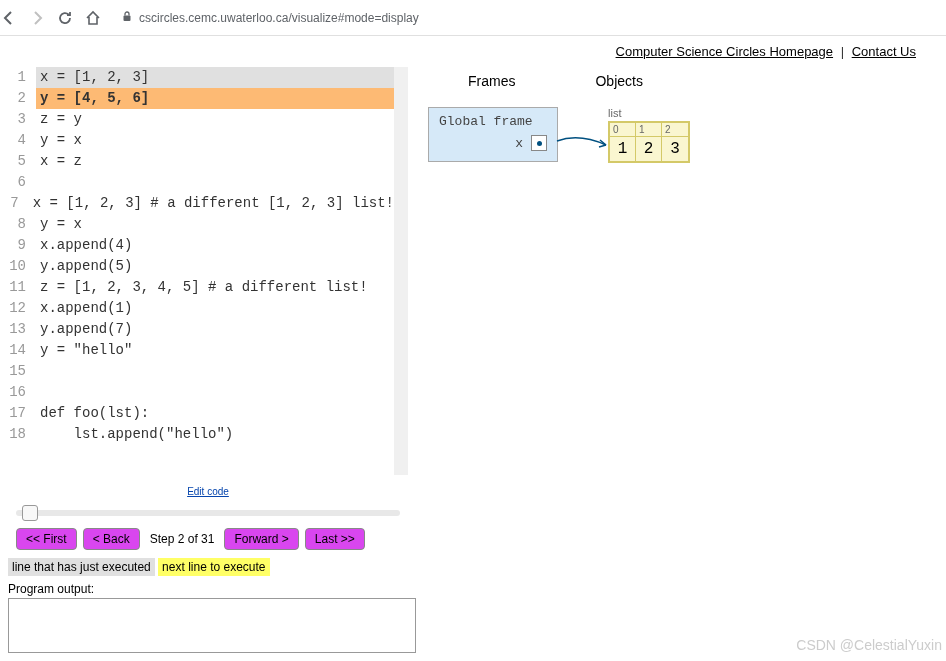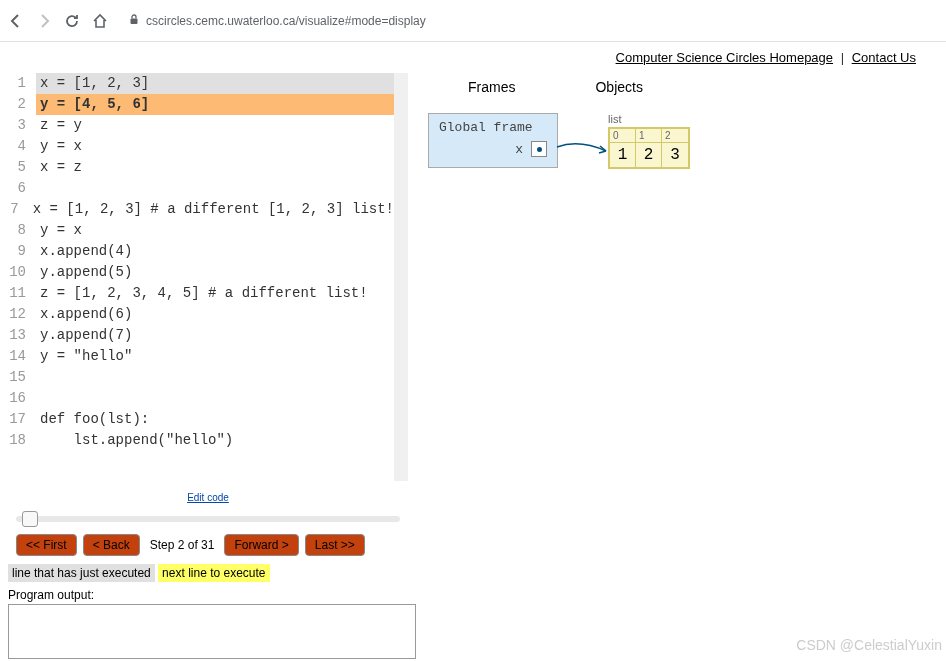--- a/index.html
+++ b/index.html
@@ -1,18 +1,18 @@
 <!DOCTYPE html>
 <html><head>
   <meta charset="utf-8">
   <style>
     * { margin: 0; padding: 0; box-sizing: border-box; }
     body { font-family: Arial, sans-serif; font-size: 13px; background: #fff; width: 946px; height: 661px; overflow: hidden; }
     
-    .browser-bar { height: 42px; display: flex; align-items: center; padding: 0 8px; gap: 12px; border-bottom: 1px solid #e0e0e0; }
+    .browser-bar { height: 36px; display: flex; align-items: center; padding: 0 1px; gap: 12px; border-bottom: 1px solid #e0e0e0; }
     .nav-btn { color: #5f6368; cursor: pointer; display: flex; align-items: center; }
     .nav-btn.disabled { color: #c0c0c0; }
     .url-area { display: flex; align-items: center; gap: 6px; flex: 1; padding: 0 8px; }
     .lock-icon { color: #5f6368; }
     .url-text { color: #5f6368; font-size: 12px; }
     
     .header-links { text-align: right; padding: 8px 30px; font-size: 13px; }
     .header-links a { color: #000000; text-decoration: underline; }
     .sep { color: #333; margin: 0 4px; }
     
@@ -29,21 +29,21 @@
     .code-line.next .line-code { background: #fdba74; font-weight: bold; }
     
     .edit-link { text-align: center; padding: 8px 0; }
     .edit-link a { color: #0645ad; text-decoration: underline; font-size: 10px; }
     
     .slider-row { padding: 4px 8px 8px 8px; }
     .slider-track { height: 6px; background: #e8e8e8; border-radius: 3px; position: relative; }
     .slider-thumb { position: absolute; left: 6px; top: -5px; width: 16px; height: 16px; background: #f8f8f8; border: 1px solid #999; border-radius: 3px; }
     
     .controls { display: flex; align-items: center; gap: 6px; padding: 4px 8px; }
-    .ctrl-btn { padding: 3px 9px; border: 1px solid #888; border-radius: 4px; background: #c2410c; font-size: 12px; cursor: pointer; }
+    .ctrl-btn { padding: 3px 9px; border: 1px solid #888; border-radius: 4px; background: #d946ef; font-size: 12px; cursor: pointer; }
     .step-text { font-size: 12px; margin: 4px 4px; }
     
     .legend { padding: 6px 0; font-size: 12px; }
     .leg-executed { background: #e0e0e0; padding: 2px 4px; }
     .leg-next { background: #ffff66; padding: 2px 4px; }
     
     .output-label { font-size: 12px; padding: 2px 0; }
     .output-box { border: 1px solid #999; height: 55px; width: 408px; background: #fff; }
     
     .right-panel { flex: 1; padding-top: 6px; }
@@ -152,21 +152,21 @@
         <div class="code-line">
           <span class="line-num">10</span>
           <span class="line-code">y.append(5)</span>
         </div>
         <div class="code-line">
           <span class="line-num">11</span>
           <span class="line-code">z = [1, 2, 3, 4, 5] # a different list!</span>
         </div>
         <div class="code-line">
           <span class="line-num">12</span>
-          <span class="line-code">x.append(6)</span>
+          <span class="line-code">x.append(1)</span>
         </div>
         <div class="code-line">
           <span class="line-num">13</span>
           <span class="line-code">y.append(7)</span>
         </div>
         <div class="code-line">
           <span class="line-num">14</span>
           <span class="line-code">y = "hello"</span>
         </div>
         <div class="code-line">

